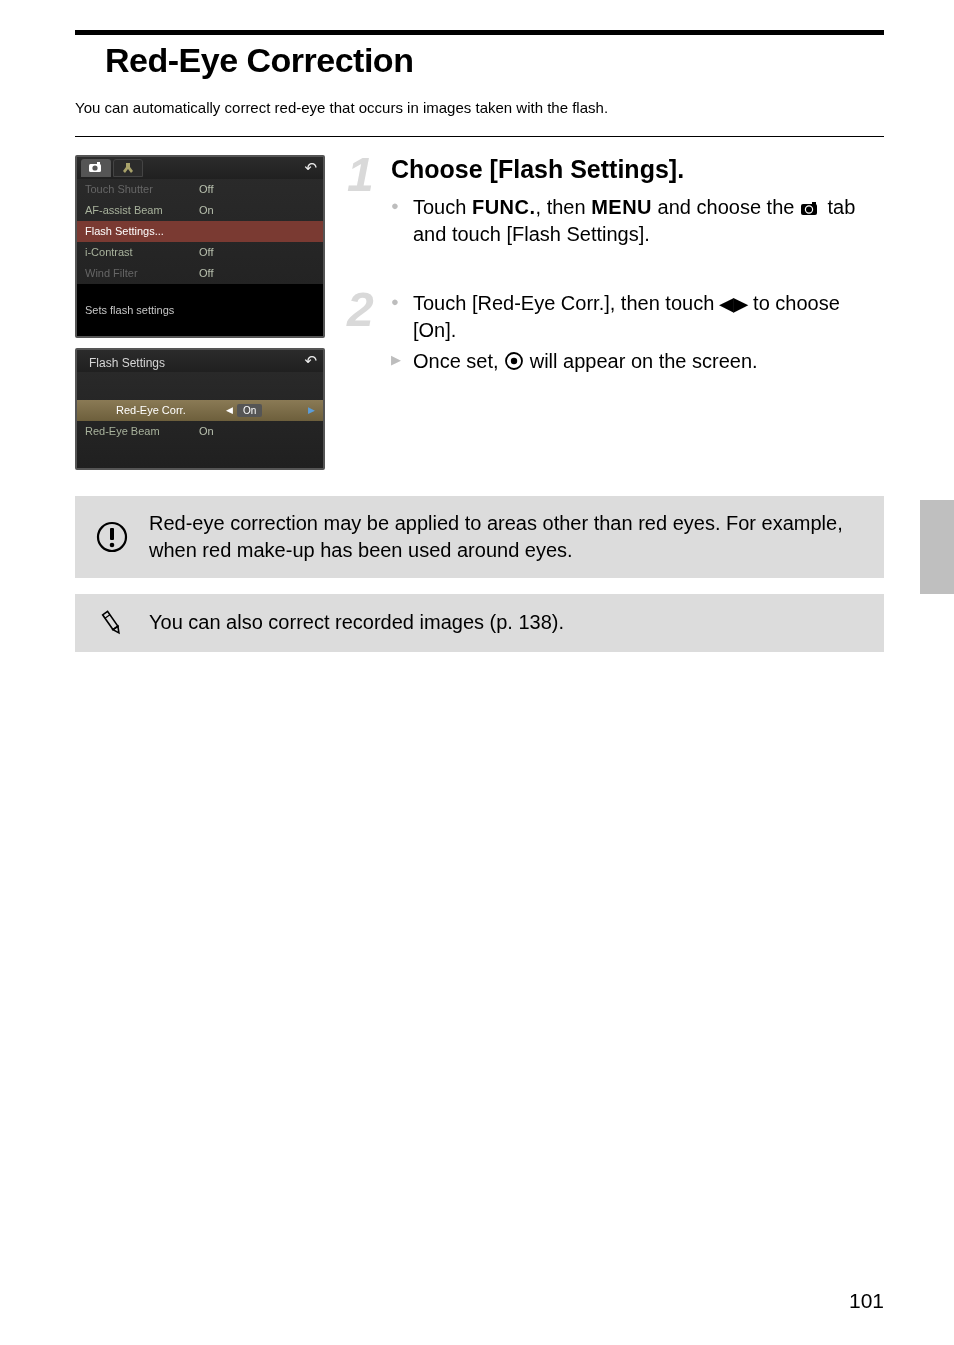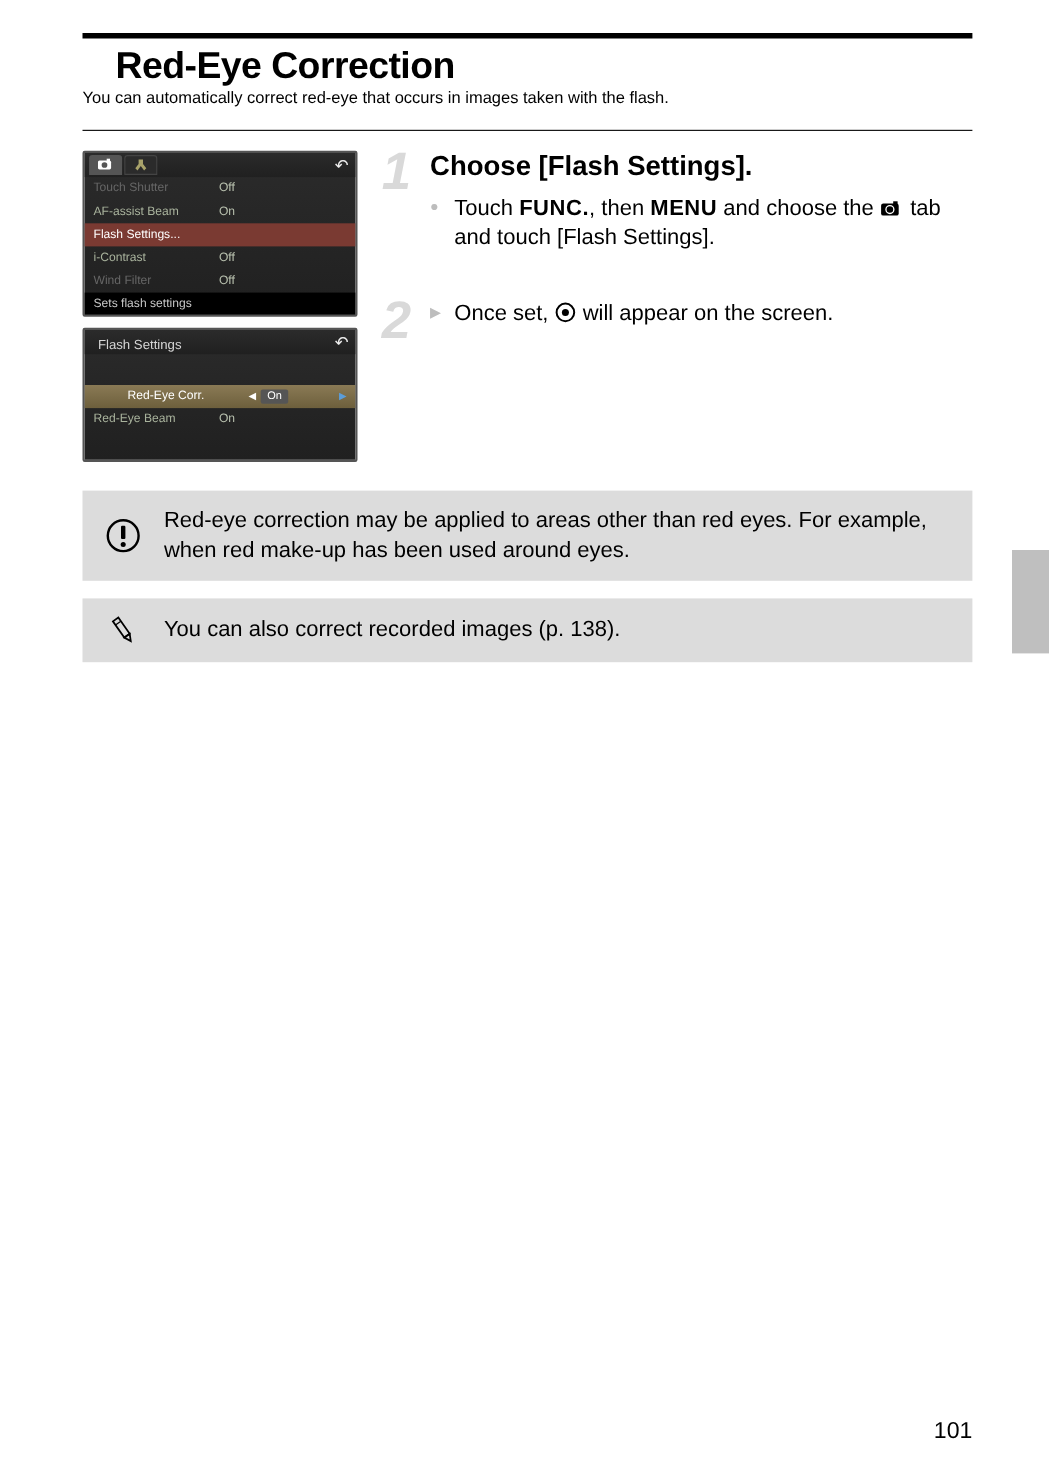--- a/index.html
+++ b/index.html
@@ -12,20 +12,21 @@
     color: #000;
   }
   .page {
     padding: 30px 70px 0 75px;
     position: relative;
     height: 100%;
   }
   .title-bar {
     border-top: 5px solid #000;
     padding-top: 6px;
+    margin-bottom: 18px;
   }
   .title {
     font-size: 34px;
     font-weight: 900;
     letter-spacing: -0.5px;
     padding-left: 30px;
   }
   .intro {
     font-size: 15px;
     line-height: 1.3;
@@ -82,21 +83,21 @@
   .cam .row .val { flex: 1; text-align:left; padding-left: 4px; color:#b8c0ae; }
   .cam .row .val-pill {
     background:#555; color:#fff; padding:1px 6px; border-radius:2px; font-size:10px;
     display:inline-block;
   }
   .cam .row .arrow-l, .cam .row .arrow-r { font-size: 9px; color:#fff; }
   .cam .row .arrow-l { margin-right:4px; }
   .cam .row .arrow-r { margin-left:auto; color:#5b9dd9; }
   .cam .statusbar {
     background:#000; color:#c7c7c7;
-    font-size:11px; padding:4px 8px;
+    font-size:11px; padding:20px 8px;
   }
   .cam2-title { color:#d6d6d6; font-size:12px; padding:6px 8px 2px;text-align:center; }
   .cam2-body { height: 28px; }
 
   
   .step { position: relative; padding-left: 44px; margin-bottom: 26px; }
   .step-num {
     position: absolute; left: 0; top: -8px;
     font-size: 48px; font-weight: 900; font-style: italic;
     color: #d9d9d9;
@@ -240,20 +241,21 @@
                 <rect x="1" y="3" width="16" height="11" rx="2" fill="#000"></rect>
                 <circle cx="9" cy="8.5" r="3.6" fill="#000" stroke="#fff" stroke-width="1.2"></circle>
                 <rect x="12" y="1" width="4" height="3" fill="#000"></rect>
               </svg> tab and touch [Flash Settings].</li>
         </ul>
       </div>
 
       <div class="step" style="margin-top:42px">
         <div class="step-num">2</div>
         <ul>
+          <li>Touch [Red-Eye Corr.], then touch <span class="lr-arrows">◀▶</span> to choose [On].</li>
           <li class="result">Once set, <svg class="inline-icon" width="20" height="20">
                 <circle cx="10" cy="10" r="8" fill="none" stroke="#000" stroke-width="1.8"></circle>
                 <circle cx="10" cy="10" r="3.2" fill="#000"></circle>
               </svg> will appear on the screen.</li>
         </ul>
       </div>
     </div>
   </div>
 
   <div class="note">

